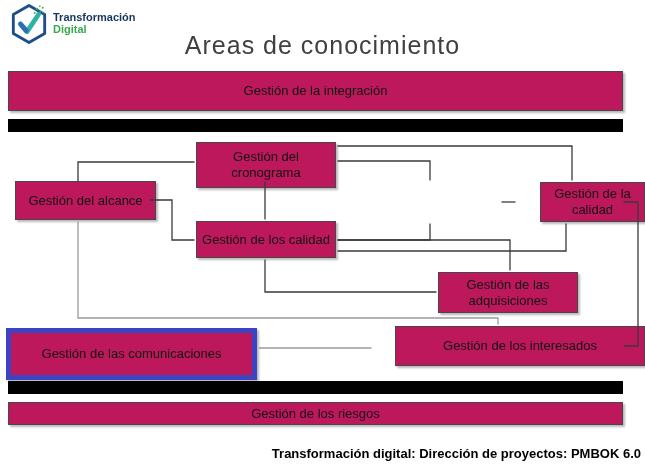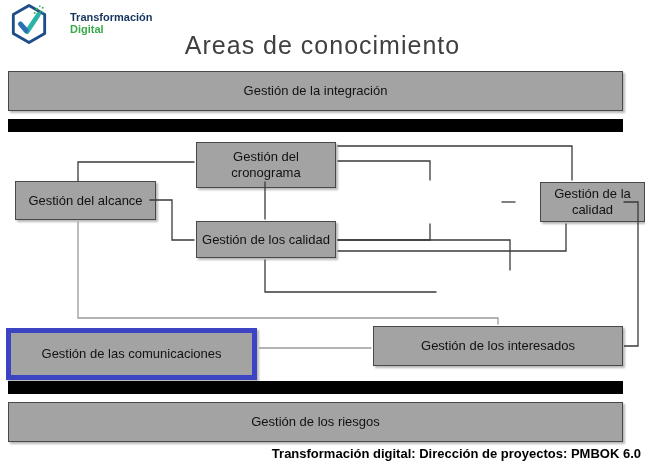--- a/index.html
+++ b/index.html
@@ -3,52 +3,52 @@
 <meta charset="utf-8">
 <style>
   html,body{margin:0;padding:0;background:#888;}
   .page{
     position:relative;width:645px;height:471px;background:#ffffff;
     font-family:"Liberation Sans","DejaVu Sans",sans-serif;overflow:hidden;
   }
   
   .logo{position:absolute;left:10px;top:3px;width:150px;height:42px;display:flex;align-items:center;}
   .logo svg{display:block;}
-  .logo-text{margin-left:22px;line-height:1.05;}
+  .logo-text{margin-left:5px;line-height:1.05;}
   .logo-line1{font-size:11px;font-weight:bold;color:#16355e;}
   .logo-line2{font-size:11px;font-weight:bold;color:#3aa94b;}
   
   .title{
     position:absolute;left:0;top:31px;width:100%;text-align:center;
     font-size:25px;letter-spacing:1px;color:#404040;
   }
   .caption{
     position:absolute;left:0;top:446px;width:641px;text-align:right;
     font-size:13px;font-weight:bold;color:#000000;
   }
   
   .box{
-    position:absolute;box-sizing:border-box;background:#a3a3a3;
+    position:absolute;box-sizing:border-box;background:#be185d;
     border:1.5px solid #484848;display:flex;align-items:center;justify-content:center;
     text-align:center;font-size:13px;line-height:1.2;color:#121212;
     box-shadow:1.5px 2px 2px rgba(0,0,0,0.28);z-index:2;padding:1px 0;
   }
   .bar{position:absolute;background:#000000;z-index:2;}
   #b-integracion  {left:8px;  top:71px;  width:615px;height:40px;}
   #bar-top        {left:8px;  top:119px; width:615px;height:13px;}
   #b-cronograma   {left:196px;top:142px; width:140px;height:46px;}
   #b-alcance      {left:7px;  top:181px; width:141px;height:39px;margin-left:8px;}
   #b-recursos     {left:361px;top:182px; width:139px;height:40px;}
   #b-calidad      {left:540px;top:182px; width:105px;height:40px;}
   #b-costos       {left:196px;top:221px; width:140px;height:37px;}
   #b-adquisiciones{left:438px;top:272px; width:140px;height:41px;}
   #b-comunicaciones{left:6px; top:328px; width:251px;height:52px;border-width:5px;border-style:solid;}
-  #b-interesados  {left:373px;top:326px; width:250px;height:40px;}
+  #b-interesados  {left:395px;top:326px; width:250px;height:40px;}
   #bar-bottom     {left:8px;  top:381px; width:615px;height:13px;}
-  #b-riesgos      {left:8px;  top:402px; width:615px;height:40px;}
+  #b-riesgos      {left:8px;  top:402px; width:615px;height:23px;}
   
   .connectors{position:absolute;left:0;top:0;z-index:5;pointer-events:none;}
   .connectors path{fill:none;stroke-width:1.3px;}
   .c-dark{stroke:#3a3a3a;}
   .c-gray{stroke:#9a9a9a;}
 </style>
 </head>
 <body>
 
 <div class="page">
@@ -80,20 +80,21 @@
 
   <div class="title">Areas de conocimiento</div>
 
   <div class="box" id="b-integracion">Gestión de la integración</div>
   <div class="bar" id="bar-top"></div>
 
   <div class="box" id="b-cronograma">Gestión del cronograma</div>
   <div class="box" id="b-alcance">Gestión del alcance</div>
   <div class="box" id="b-calidad">Gestión de la calidad</div>
   <div class="box" id="b-costos">Gestión de los calidad</div>
+  <div class="box" id="b-adquisiciones">Gestión de las adquisiciones</div>
   <div class="box" id="b-comunicaciones" style="border-color: rgb(61, 68, 195);">Gestión de las comunicaciones</div>
   <div class="box" id="b-interesados">Gestión de los interesados</div>
 
   <div class="bar" id="bar-bottom"></div>
   <div class="box" id="b-riesgos">Gestión de los riesgos</div>
 
   <svg class="connectors" width="645" height="471" viewBox="0 0 645 471">
     <defs>
       <marker id="arr" viewBox="0 0 10 10" refX="8.5" refY="5" markerWidth="7.5" markerHeight="6.5" markerUnits="userSpaceOnUse" orient="auto-start-reverse">
         <path d="M0,0 L10,5 L0,10 z" fill="#1f1f1f"></path>

